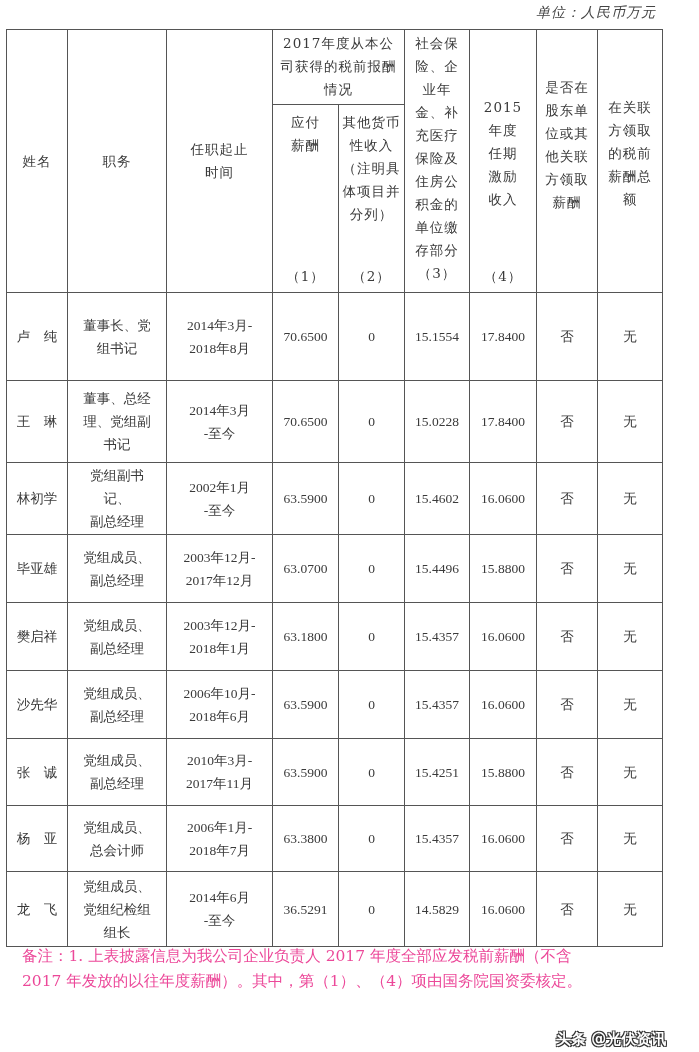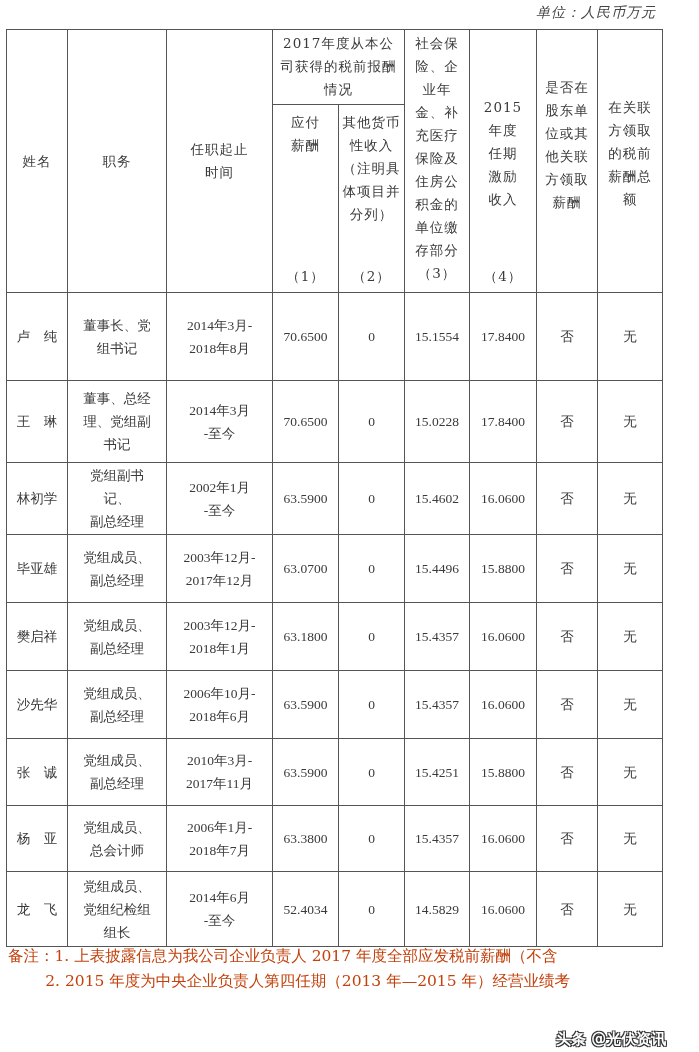--- a/index.html
+++ b/index.html
@@ -9,22 +9,22 @@
           font-size: 14px; letter-spacing: 1px; color: #444; font-style: italic; }
   table.comp { position: absolute; left: 6px; top: 29px; border-collapse: collapse;
                table-layout: fixed; width: 656px; }
   table.comp td { border: 1.5px solid #555; text-align: center; vertical-align: middle;
                   font-size: 13.5px; line-height: 23px; padding: 0 2px; color: #3a3a3a;
                   overflow: hidden; }
   .hdr { letter-spacing: 1px; }
   td.num { font-family: "Liberation Serif", serif; font-size: 15px; }
   .rowtext { line-height: 24px; }
   .date { font-family: "Liberation Serif", serif; font-size: 15px; line-height: 26px; }
-  .notes { position: absolute; left: 8px; top: 944px; width: 660px; font-size: 15.5px;
-           line-height: 25px; color: #c2410c; }
+  .notes { position: absolute; left: 22px; top: 944px; width: 660px; font-size: 15.5px;
+           line-height: 25px; color: #ec4899; }
   .notes p { margin: 0; }
   .notes .indent { text-indent: 2.4em; }
   .watermark { position: absolute; left: 556px; top: 1014px; font-family: "DejaVu Sans", sans-serif;
                font-size: 15px; color: #fff; font-weight: bold;
                text-shadow: -1px -1px 0 #333, 1px -1px 0 #333, -1px 1px 0 #333, 1px 1px 0 #333; margin-top: 16px; }
 </style>
 </head>
 <body>
 
 <div class="unit">单位：人民币万元</div>
@@ -258,28 +258,28 @@
         <td class="rowtext">龙　飞</td>
         <td class="rowtext">
           <div>党组成员、</div>
           <div>党组纪检组</div>
           <div>组长</div>
         </td>
         <td class="date">
           <div>2014年6月</div>
           <div>-至今</div>
         </td>
-        <td class="num">52.4034</td>
+        <td class="num">36.5291</td>
         <td class="num">0</td>
         <td class="num">14.5829</td>
         <td class="num">16.0600</td>
         <td class="rowtext">否</td>
         <td class="rowtext">无</td>
       </tr>
     </tbody>
 </table>
 
 <div class="notes">
   <p>备注：1. 上表披露信息为我公司企业负责人 2017 年度全部应发税前薪酬（不含</p>
-  <p class="indent">2. 2015 年度为中央企业负责人第四任期（2013 年—2015 年）经营业绩考</p>
+  <p>2017 年发放的以往年度薪酬）。其中，第（1）、（4）项由国务院国资委核定。</p>
 </div>
 
 <div class="watermark">头条 @光伏资讯</div>
 
 </body></html>

